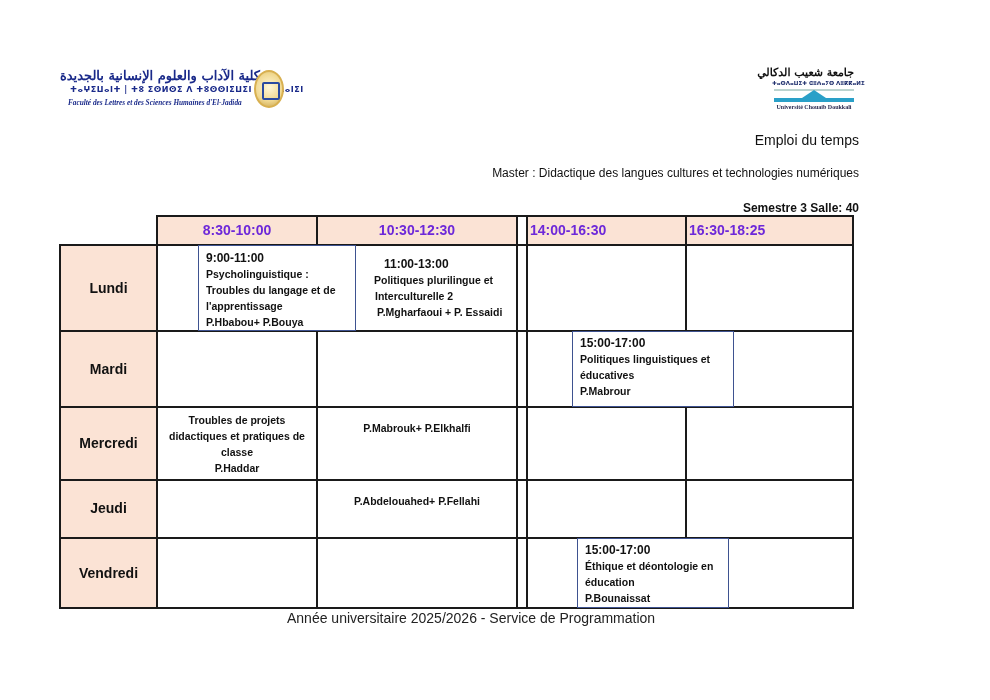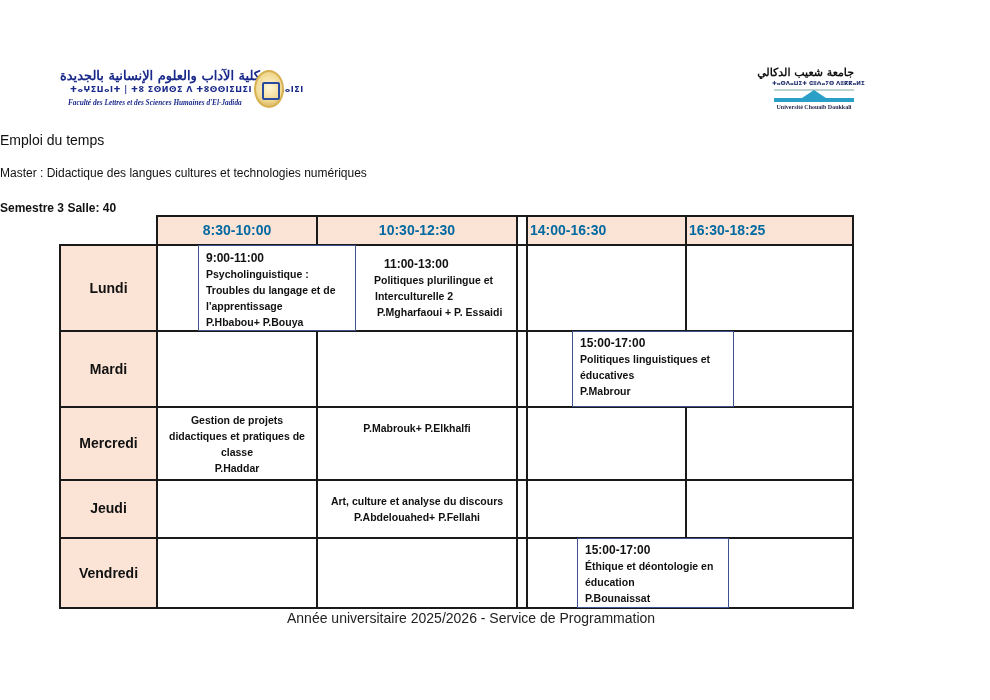--- a/index.html
+++ b/index.html
@@ -16,29 +16,29 @@
     .logo-left .emblem { position: absolute; left: 188px; top: 2px; width: 30px; height: 38px; border-radius: 50%; border: 2px solid #d8b050; background: radial-gradient(circle at 50% 45%, #fff7d8 0%, #f0d890 60%, #c9a24a 100%); }
     .logo-left .emblem::after { content: ""; position: absolute; left: 6px; top: 10px; width: 14px; height: 14px; border: 2px solid #2a4aa0; border-radius: 2px; }
 
     .logo-right { left: 772px; top: 66px; width: 84px; height: 48px; }
     .logo-right .ar { position: absolute; left: 0; top: 0; width: 82px; text-align: center; font-family: "DejaVu Serif", serif; font-weight: bold; font-size: 11px; color: #111; direction: rtl; white-space: nowrap; }
     .logo-right .tif { position: absolute; left: 0; top: 14px; width: 82px; text-align: center; font-family: "DejaVu Sans", sans-serif; font-weight: bold; font-size: 5.5px; color: #1a2a6a; white-space: nowrap; }
     .logo-right .wave { position: absolute; left: 2px; top: 22px; width: 80px; height: 14px; }
     .logo-right .fr { position: absolute; left: 0; top: 38px; width: 84px; text-align: center; font-family: "Liberation Serif", serif; font-weight: bold; font-size: 6px; color: #2a2a50; white-space: nowrap; }
 
     
-    .title { left: 0; width: 851px; text-align: left; font-family: "Liberation Sans", sans-serif; }
+    .title { left: 8px; width: 851px; text-align: right; font-family: "Liberation Sans", sans-serif; }
     .t1 { top: 132px; font-size: 14px; }
     .t2 { top: 166px; font-size: 12px; font-weight: normal; }
     .t3 { top: 201px; font-size: 12px; font-weight: bold; }
 
     
     .line { position: absolute; background: #1a1a1a; }
     .hdr { position: absolute; background: #fbe3d5; }
-    .hdr-text { position: absolute; font-weight: bold; font-size: 14px; line-height: 29px; height: 29px; color: #0369a1; white-space: nowrap; }
+    .hdr-text { position: absolute; font-weight: bold; font-size: 14px; line-height: 29px; height: 29px; color: #6d28d9; white-space: nowrap; }
     .day-text { position: absolute; font-weight: bold; font-size: 14px; left: 60px; width: 97px; text-align: center; color: #111; }
 
     .cell-text { position: absolute; font-weight: bold; font-size: 10.5px; line-height: 16px; color: #111; }
     .cell-text.center { text-align: center; }
     .cell-text .time { font-size: 12px; }
 
     .overlay { position: absolute; background: #ffffff; border: 1.5px solid #3e5290; }
 
     .footer { position: absolute; left: 287px; top: 610px; font-size: 14px; color: #222; white-space: nowrap; }
   </style>
@@ -119,31 +119,30 @@
 
   <div class="overlay" style="left:572px; top:331px; width:162px; height:76px;"></div>
   <div class="cell-text" style="left:580px; top:335px; width:150px;">
     <div class="time">15:00-17:00</div>
     <div>Politiques linguistiques et</div>
     <div>éducatives</div>
     <div>P.Mabrour</div>
   </div>
 
   <div class="cell-text center" style="left:158px; top:412px; width:158px;">
-    <div>Gestion de projets</div>
+    <div>Troubles de projets</div>
     <div>didactiques et pratiques de</div>
     <div>classe</div>
     <div>P.Haddar</div>
   </div>
   <div class="cell-text center" style="left:318px; top:420px; width:198px;">
     <div>P.Mabrouk+ P.Elkhalfi</div>
   </div>
 
   <div class="cell-text center" style="left:318px; top:493px; width:198px;">
-    <div>Art, culture et analyse du discours</div>
     <div>P.Abdelouahed+ P.Fellahi</div>
   </div>
 
   <div class="overlay" style="left:577px; top:538px; width:152px; height:70px;"></div>
   <div class="cell-text" style="left:585px; top:542px; width:142px;">
     <div class="time">15:00-17:00</div>
     <div>Éthique et déontologie en</div>
     <div>éducation</div>
     <div>P.Bounaissat</div>
   </div>

